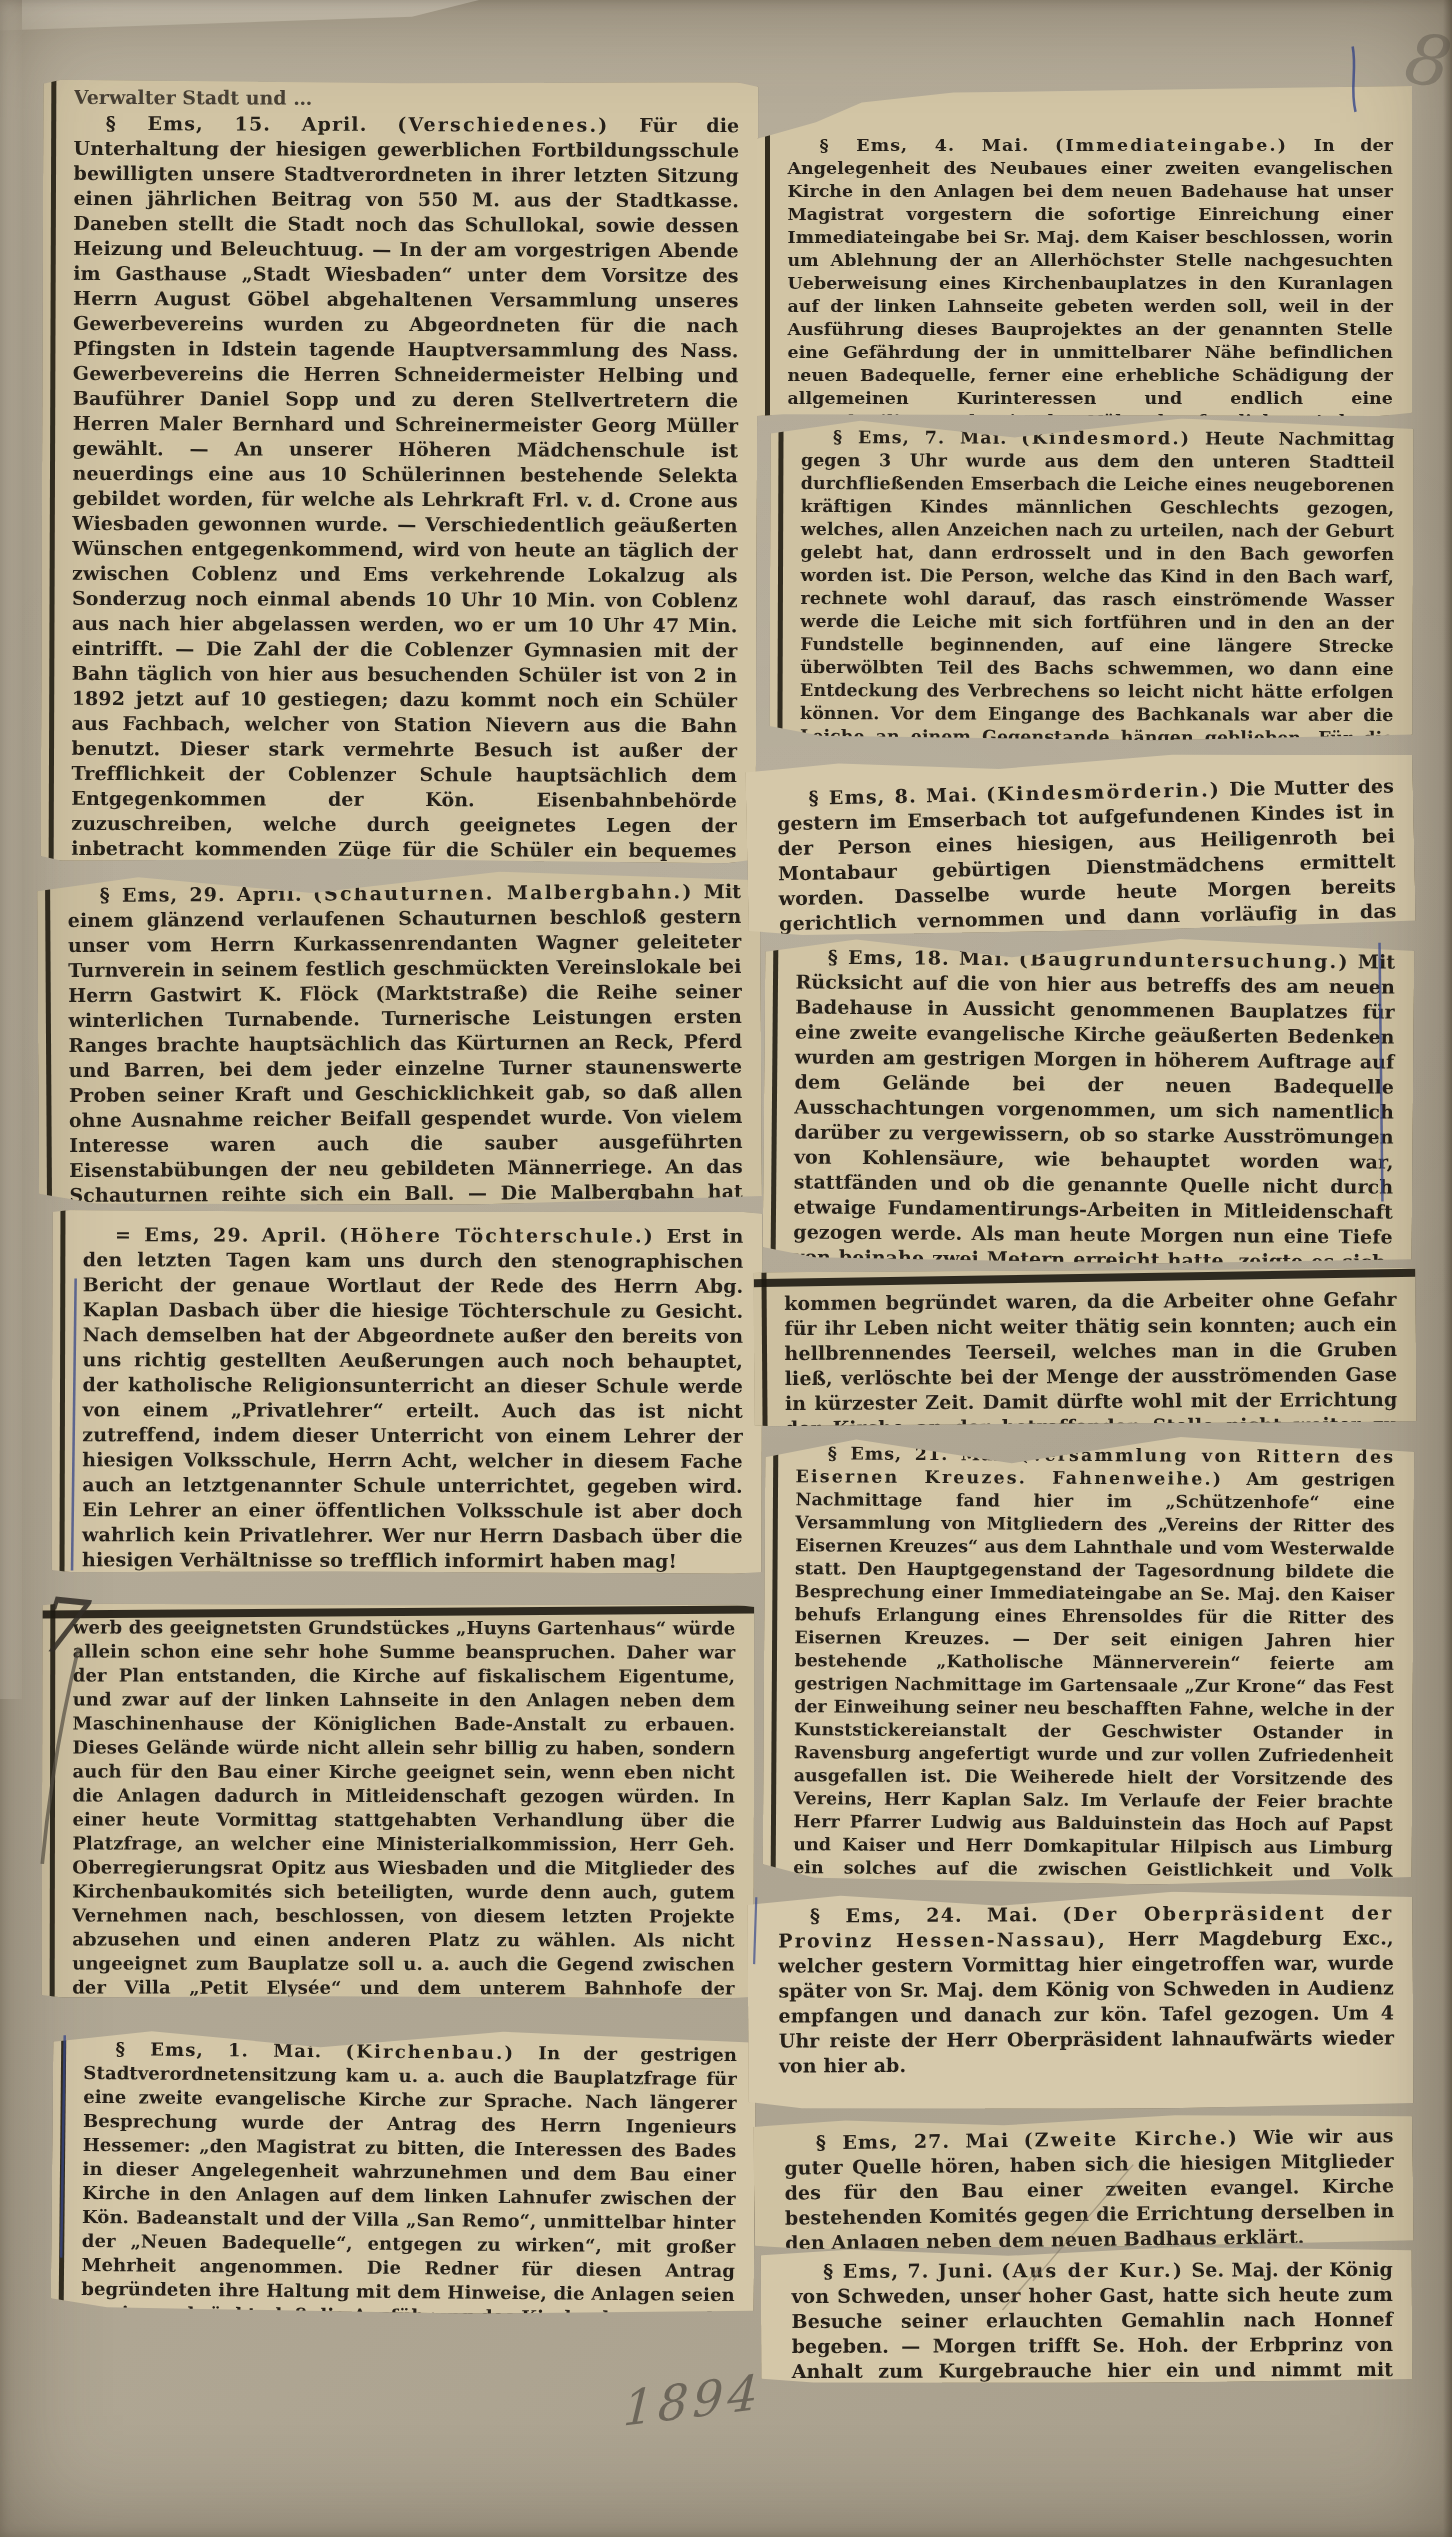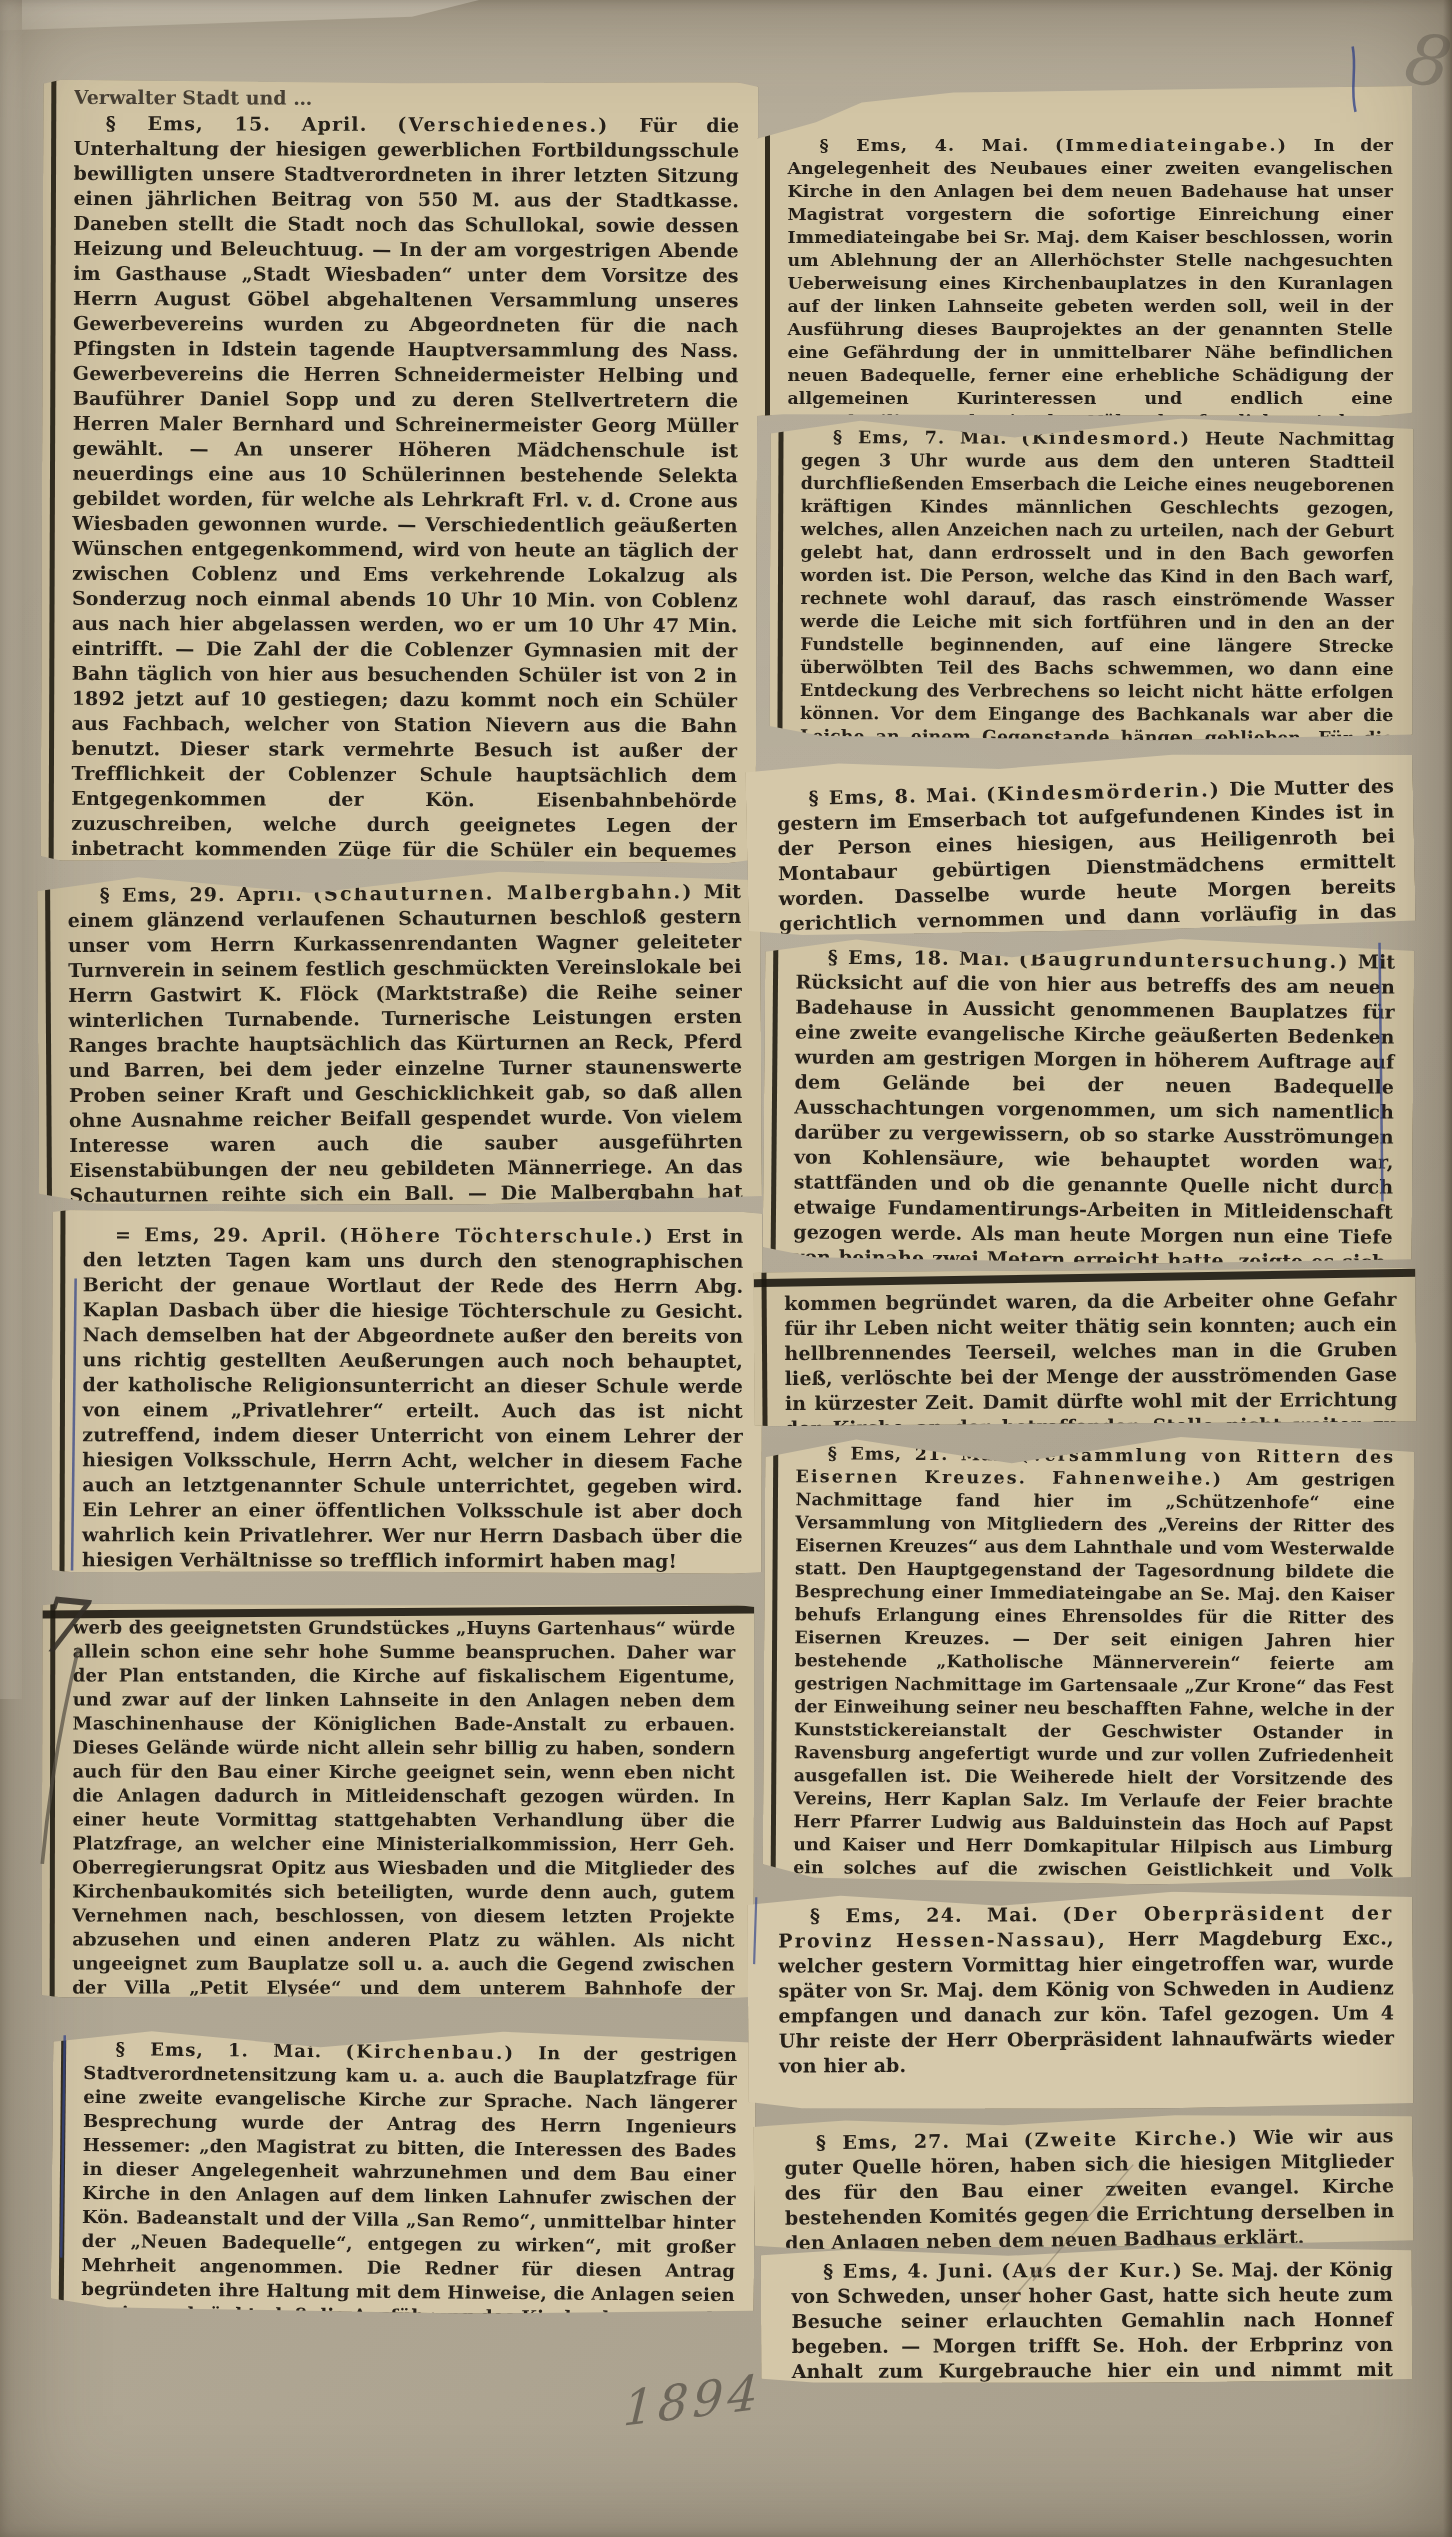--- a/index.html
+++ b/index.html
@@ -107,21 +107,21 @@
 
 <article class="clip torn-top" style="left:748px;top:1890px;width:665px;height:219px;--rot:-.3deg;--bg:#d6c9ab;">
   <p><span class="dateline">§ Ems, 24. Mai.</span> <span class="heading">(Der Oberpräsident der Provinz Hessen-Nassau),</span> <span>Herr Magdeburg Exc., welcher gestern Vormittag hier eingetroffen war, wurde später von Sr. Maj. dem König von Schweden in Audienz empfangen und danach zur kön. Tafel gezogen. Um 4 Uhr reiste der Herr Oberpräsident lahnaufwärts wieder von hier ab.</span></p>
 </article>
 
 <article class="clip torn-top" style="left:754px;top:2115px;width:659px;height:132px;--rot:-.7deg;--bg:#cfc2a2;">
   <p><span class="dateline">§ Ems, 27. Mai</span> <span class="heading">(Zweite Kirche.)</span> <span>Wie wir aus guter Quelle hören, haben sich die hiesigen Mitglieder des für den Bau einer zweiten evangel. Kirche bestehenden Komités gegen die Errichtung derselben in den Anlagen neben dem neuen Badhaus erklärt.</span></p>
 </article>
 
 <article class="clip torn-top" style="left:761px;top:2246px;width:651px;height:137px;--rot:-.2deg;--bg:#d4c7a8;">
-  <p><span class="dateline">§ Ems, 4. Juni.</span> <span class="heading">(Aus der Kur.)</span> <span>Se. Maj. der König von Schweden, unser hoher Gast, hatte sich heute zum Besuche seiner erlauchten Gemahlin nach Honnef begeben. — Morgen trifft Se. Hoh. der Erbprinz von Anhalt zum Kurgebrauche hier ein und nimmt mit Gefolge in den „Vier Türmen“ Absteigequartier.</span></p>
+  <p><span class="dateline">§ Ems, 7. Juni.</span> <span class="heading">(Aus der Kur.)</span> <span>Se. Maj. der König von Schweden, unser hoher Gast, hatte sich heute zum Besuche seiner erlauchten Gemahlin nach Honnef begeben. — Morgen trifft Se. Hoh. der Erbprinz von Anhalt zum Kurgebrauche hier ein und nimmt mit Gefolge in den „Vier Türmen“ Absteigequartier.</span></p>
 </article>
 
 <div class="pencil pencil-year">1894</div>
 <div class="pencil pencil-seven">7</div>
 <div class="pencil pencil-eight">8</div>
 
 <svg class="overlay" width="1453" height="2538" viewBox="0 0 2000 3494">
 
   <path d="M 108 2268 C 86 2360, 68 2460, 58 2566" stroke="rgba(85,80,70,.7)" stroke-width="5" fill="none"></path>
 

